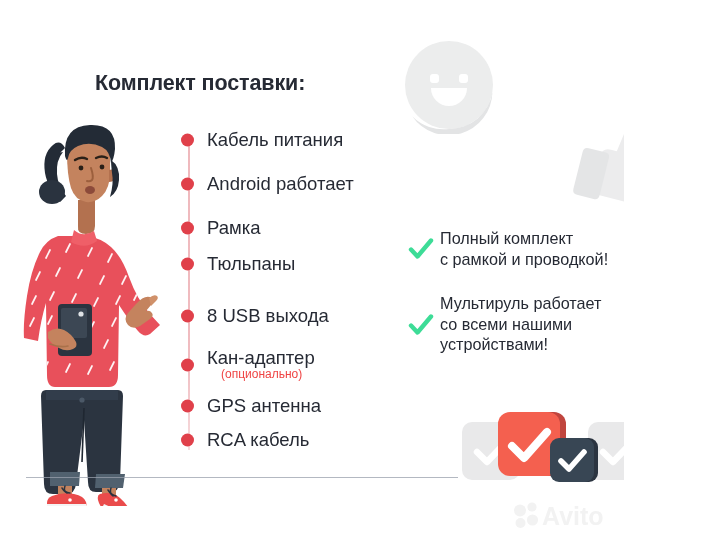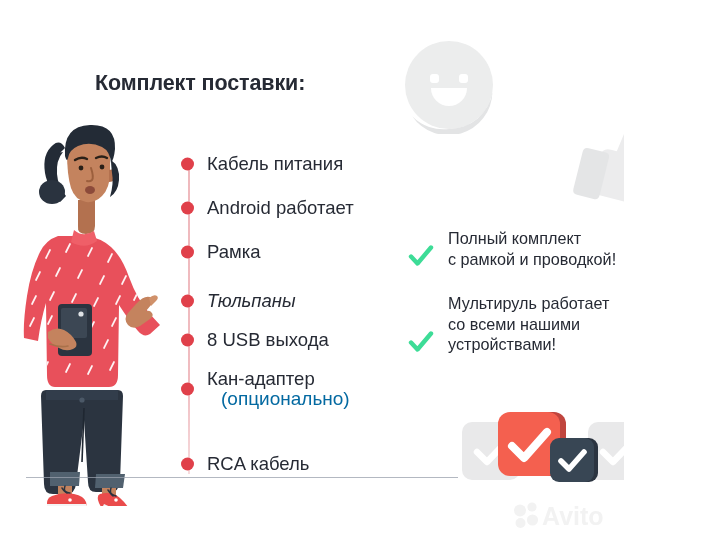--- a/index.html
+++ b/index.html
@@ -34,21 +34,20 @@
     white-space: nowrap;
   }
 
   
   #kit-list {
     position: absolute;
     left: 178px;
     top: 128px;
     width: 250px;
     height: 330px;
-    margin-top: 24px;
   }
   #kit-list-rail {
     position: absolute;
     left: 9.5px;
     top: 14px;
     width: 2px;
     height: 308px;
     background: linear-gradient(to bottom,#efb9bd 0%, #f0bcc0 70%, #f6dcde 100%);
   }
   .kit-item {
@@ -75,33 +74,32 @@
     font-size: 18.5px;
     color: #262a34;
     white-space: nowrap;
     line-height: 1.05;
   }
   .kit-label.two-line {
     text-align: left;
   }
   .kit-sub {
     display: block;
-    font-size: 19px;
-    color: #0369a1;
+    font-size: 12px;
+    color: #ef4444;
     margin-top: 1px;
     margin-left: 14px;
-    text-align: center;
   }
 
   
   .feature {
     position: absolute;
     display: flex;
-    align-items: flex-end;
-    gap: 14px;
+    align-items: center;
+    gap: 6px;
   }
   #feature-0 { left: 408px; top: 228px; }
   #feature-1 { left: 408px; top: 293px; }
   .check-icon {
     flex: 0 0 auto;
     width: 26px;
     height: 26px;
     margin-top: 1px;
   }
   .feature-text {
@@ -201,38 +199,42 @@
     <div class="kit-item" style="top:44px;">
       <span class="kit-bullet"></span>
       <span class="kit-label">Android работает</span>
     </div>
 
     <div class="kit-item" style="top:88px;">
       <span class="kit-bullet"></span>
       <span class="kit-label">Рамка</span>
     </div>
 
-    <div class="kit-item" style="top:137px;font-style:italic;">
+    <div class="kit-item" style="top:124px;">
       <span class="kit-bullet"></span>
       <span class="kit-label">Тюльпаны</span>
     </div>
 
     <div class="kit-item" style="top:176px;">
       <span class="kit-bullet"></span>
       <span class="kit-label">8 USB выхода</span>
     </div>
 
     <div class="kit-item" style="top:216px;height:42px;">
       <span class="kit-bullet"></span>
       <span class="kit-label two-line">
         <span>Кан-адаптер</span>
         <span class="kit-sub">(опционально)</span>
       </span>
     </div>
 
+    <div class="kit-item" style="top:266px;">
+      <span class="kit-bullet"></span>
+      <span class="kit-label">GPS антенна</span>
+    </div>
 
     <div class="kit-item" style="top:300px;">
       <span class="kit-bullet"></span>
       <span class="kit-label">RCA кабель</span>
     </div>
   </div>
 
   <div class="feature" id="feature-0">
     <span class="check-icon">
       <svg viewBox="0 0 26 26" width="26" height="26" aria-hidden="true">

